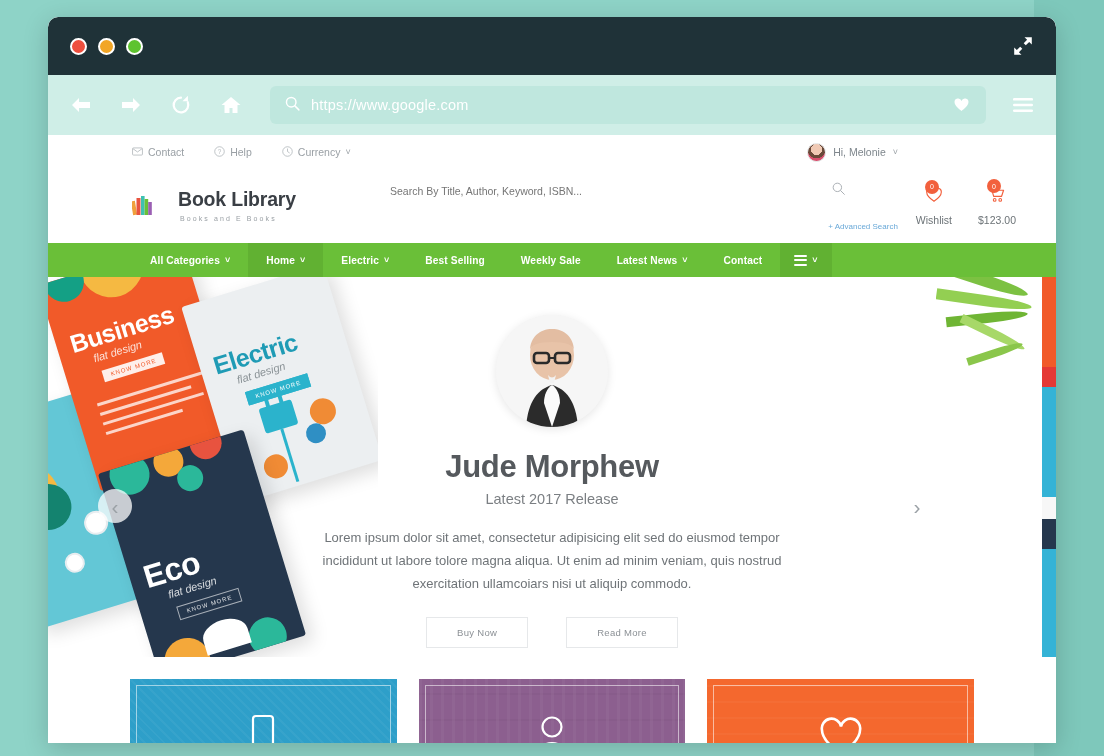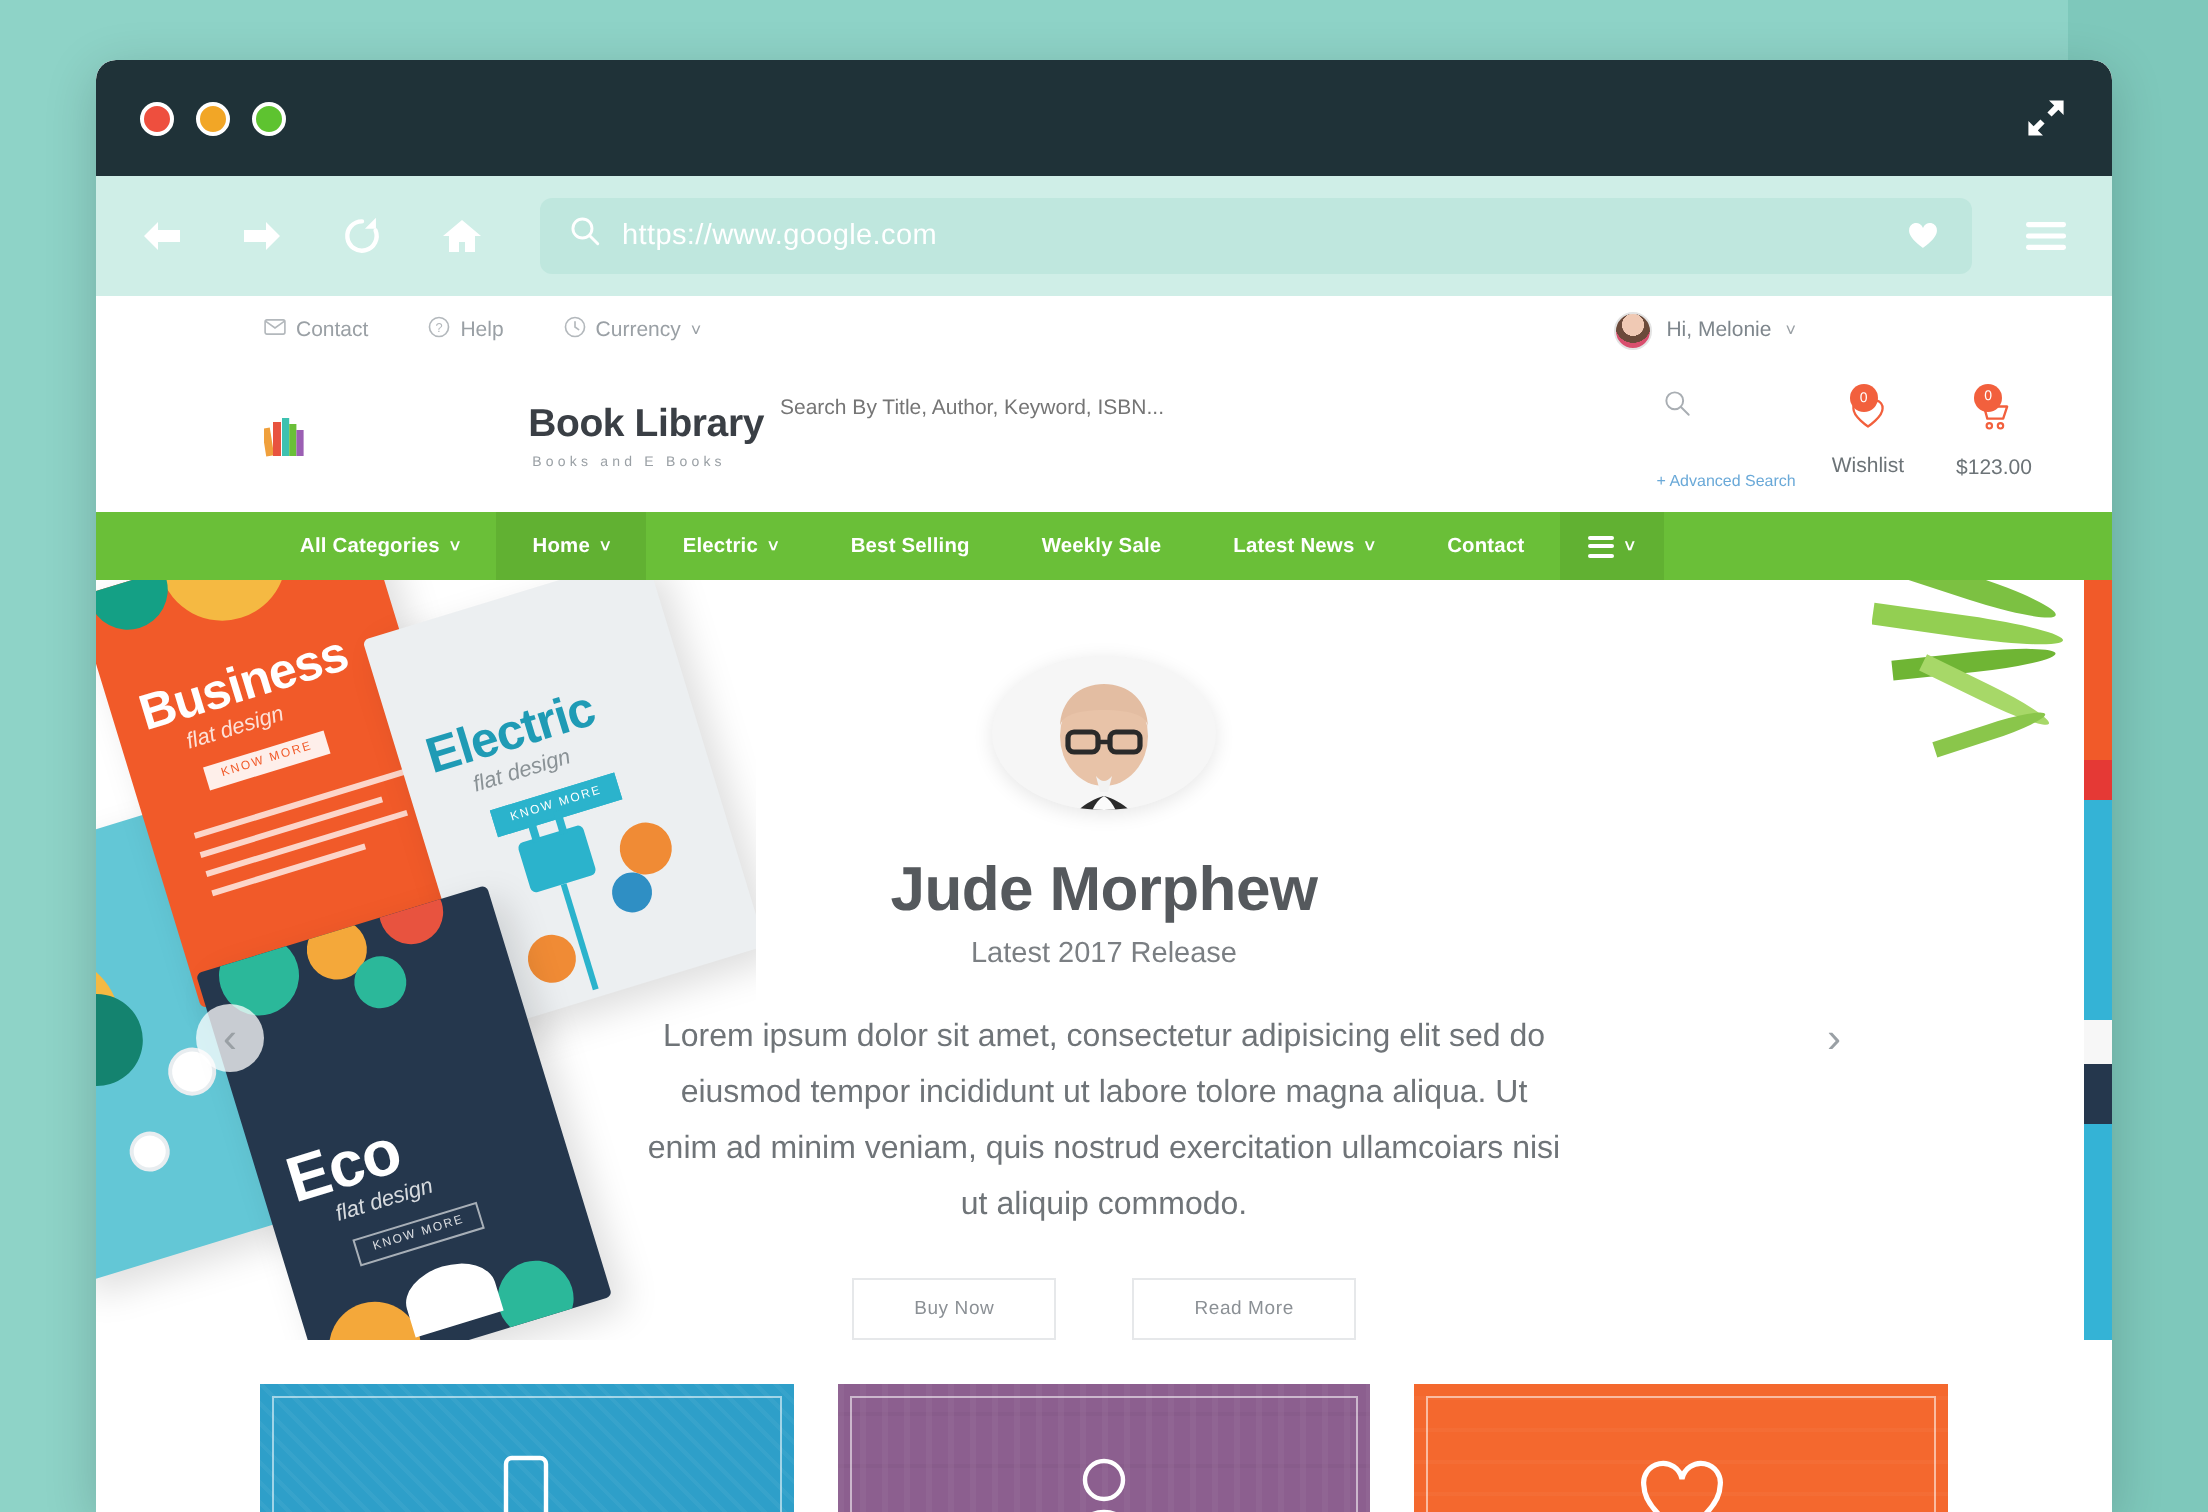--- a/index.html
+++ b/index.html
@@ -15,21 +15,21 @@
     position: absolute; top: 0; left: 0; width: 1104px; height: 756px;
     background: #8ed3c7;
   }
   .bg-shade {
     position: absolute; top: 0; right: 0; width: 70px; height: 756px;
     background: #7ec8bb;
   }
 
   
   .browser {
-    position: absolute; left: 48px; top: 30px;
+    position: absolute; left: 48px; top: 17px;
     width: 1008px; height: 726px;
     background: #fff;
     border-radius: 10px 10px 0 0;
     overflow: hidden;
     box-shadow: 0 6px 26px rgba(0,0,0,.18);
   }
 
   
   .titlebar {
     height: 58px; background: #1f3238;
@@ -84,21 +84,21 @@
     background: radial-gradient(circle at 50% 32%, #f0c9b4 0 38%, #6b4a3a 39% 62%, #d94f6e 63% 100%);
     border: 1px solid #e3e3e3; overflow:hidden; position: relative;
   }
   .greet { font-size: 10.5px; color: #7e868c; }
 
   
   .header {
     height: 74px; display: flex; align-items: center;
     padding: 0 40px 0 84px; position: relative;
   }
-  .logo-wrap { display: flex; align-items: flex-start; gap: 8px; width: 250px; justify-content: space-between; }
+  .logo-wrap { display: flex; align-items: flex-start; gap: 24px; width: 250px; }
   .logo-mark { width: 22px; height: 24px; position: relative; margin-top: 3px; }
   .logo-text { display: flex; flex-direction: column; }
   .logo-title { font-size: 19.5px; font-weight: bold; color: #3a3f45; letter-spacing: -.2px; line-height: 1; }
   .logo-sub { font-size: 7px; color: #9aa0a5; letter-spacing: 2.1px; margin-top: 6px; padding-left: 2px;}
 
   .search-wrap { flex: 1 1 auto; position: relative; padding-left: 8px;}
   .search-row { display: flex; align-items: center; border-bottom: 0px solid transparent; }
   .search-input {
     font-size: 10.5px; color: #a7acb1; border: none; outline: none;
     background: transparent; width: 320px; font-family: "Liberation Sans", sans-serif;
@@ -174,21 +174,21 @@
     display: flex; flex-direction: column; align-items: center; padding-top: 38px;
   }
   .portrait {
     width: 112px; height: 112px; border-radius: 50%;
     background: #f4f4f4; overflow: hidden; position: relative;
     box-shadow: 0 2px 10px rgba(0,0,0,.10);
   }
   .hero-name { font-size: 31px; color: #55595d; margin-top: 22px; font-weight: bold; letter-spacing: -.3px;}
   .hero-tag { font-size: 14.5px; color: #7b7f83; margin-top: 6px; }
   .hero-desc {
-    font-size: 16px; color: #6f7478; text-align: center; line-height: 1.75;
+    font-size: 13px; color: #6f7478; text-align: center; line-height: 1.75;
     width: 460px; margin-top: 20px;
   }
   .hero-btns { display: flex; gap: 38px; margin-top: 22px; }
   .hero-btn {
     font-size: 9.5px; color: #8b9095; background: #fff;
     border: 1px solid #e6e8ea; padding: 9px 30px; letter-spacing: .3px;
   }
   .slider-arrow {
     position: absolute; top: 212px; width: 34px; height: 34px;
     border-radius: 50%; background: rgba(255,255,255,.75);

